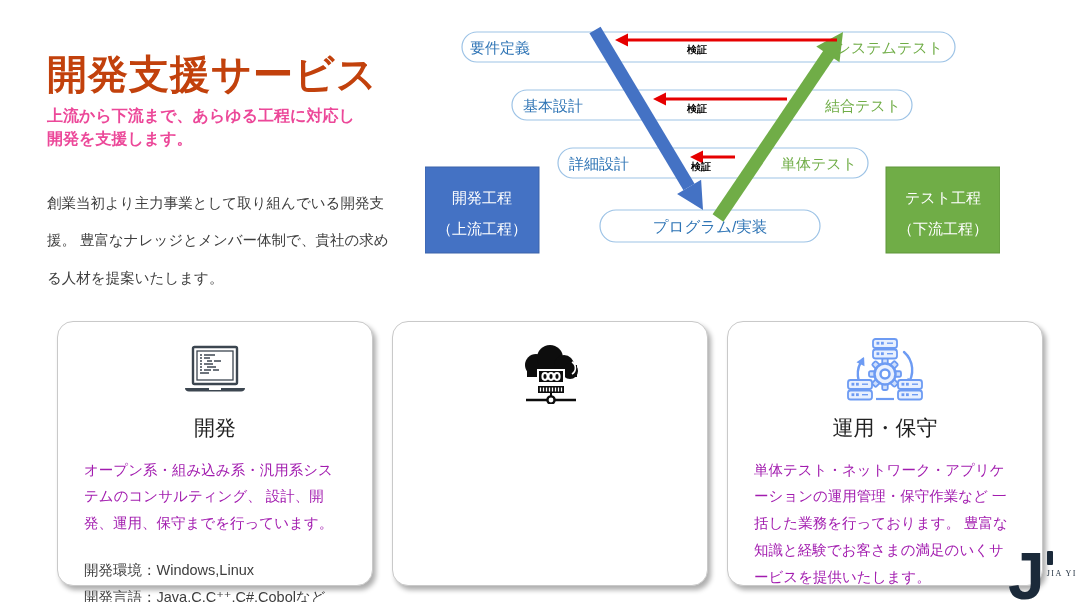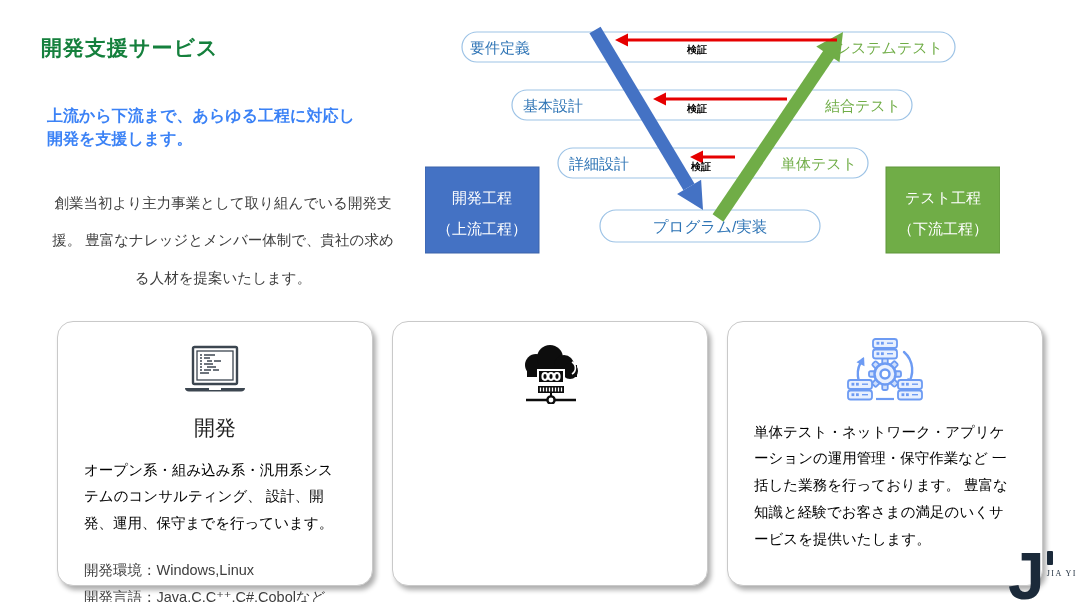--- a/index.html
+++ b/index.html
@@ -4,48 +4,48 @@
 <style>
   html,body{margin:0;padding:0;}
   body{
     width:1083px;height:602px;position:relative;overflow:hidden;
     background:#ffffff;
     font-family:"Liberation Sans","DejaVu Sans",sans-serif;
     color:#222;
   }
   
   .page-title{
-    position:absolute;left:41px;top:20px;
-    font-size:21px;font-weight:bold;letter-spacing:1px;
-    color:#15803d;
+    position:absolute;left:47px;top:20px;
+    font-size:40px;font-weight:bold;letter-spacing:1px;
+    color:#c2410c;
   }
   .page-subtitle{
     position:absolute;left:47px;top:104px;
-    font-size:16px;font-weight:bold;color:#3b82f6;
+    font-size:16px;font-weight:bold;color:#ec4899;
     line-height:1.45;white-space:pre-line;
   }
   .page-description{
     position:absolute;left:47px;top:170px;width:352px;
-    font-size:14.5px;color:#3d3d3d;line-height:2.6;text-align:center;
+    font-size:14.5px;color:#3d3d3d;line-height:2.6;
   }
   
   .diagram{position:absolute;left:425px;top:20px;width:575px;height:245px;}
   .diagram svg{display:block;}
   .diagram text{font-family:"Liberation Sans","DejaVu Sans",sans-serif;}
   
   .cards{position:absolute;left:57px;top:321px;display:flex;gap:19px;align-items:flex-end;}
   .card{
     width:316px;height:265px;box-sizing:border-box;
     background:#fff;border:1px solid #c9c9c9;border-radius:16px;
     box-shadow:3px 4px 5px rgba(0,0,0,.32);
     padding:16px 26px 0;text-align:center;
   }
   .card-icon{height:64px;display:flex;align-items:center;justify-content:center;margin-top:2px;}
   .card-title{font-size:21px;color:#222;margin:10px 0 9px;font-weight:normal;}
-  .card-body{font-size:14.5px;color:#000000;text-align:left;line-height:1.85;}
+  .card-body{font-size:14.5px;color:#a21caf;text-align:left;line-height:1.85;}
   .card-extra{font-size:14.5px;color:#3d3d3d;text-align:left;line-height:1.85;
     margin-top:20px;white-space:pre-line;}
   
   .logo{position:absolute;right:6px;bottom:-6px;display:flex;align-items:flex-start;}
   .logo-mark{
     font-size:66px;font-weight:bold;line-height:0.95;color:#1B2A3A;
     font-family:"Liberation Sans",sans-serif;
   }
   .logo-side{display:flex;flex-direction:column;align-items:flex-start;margin-left:2px;margin-top:6px;text-align:center;}
   .logo-apostrophe{width:6px;height:14px;background:#1B2A3A;border-radius:1px;}
@@ -238,20 +238,21 @@
           <line x1="42" y1="5.2" x2="48" y2="5.2"></line>
             <line x1="42" y1="15.7" x2="48" y2="15.7"></line>
           <line x1="17" y1="46.2" x2="23" y2="46.2"></line>
             <line x1="17" y1="56.7" x2="23" y2="56.7"></line>
           <line x1="67" y1="46.2" x2="73" y2="46.2"></line>
             <line x1="67" y1="56.7" x2="73" y2="56.7"></line>
         </g>
         <line x1="31" y1="61" x2="49" y2="61" stroke="#6D9BF3" stroke-width="2.2"></line>
       </svg>
     </div>
+    <h2 class="card-title">運用・保守</h2>
     <p class="card-body">単体テスト・ネットワーク・アプリケーションの運用管理・保守作業など 一括した業務を行っております。 豊富な知識と経験でお客さまの満足のいくサービスを提供いたします。</p>
   </div>
 </div>
 
 <div class="logo">
   <span class="logo-mark">J</span>
   <span class="logo-side">
     <span class="logo-apostrophe"></span>
     <span class="logo-text">JIA YI</span>
   </span>

